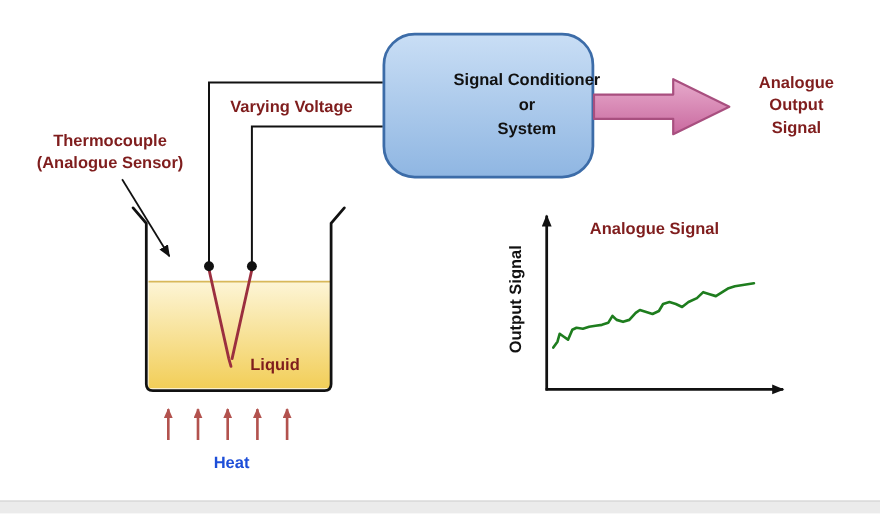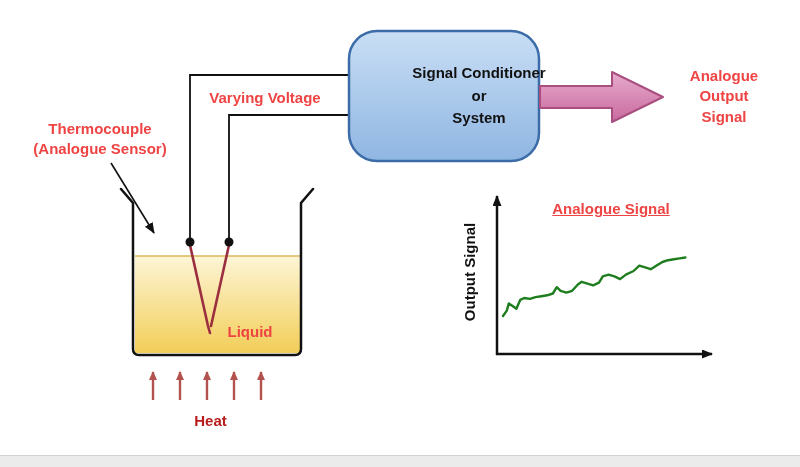--- a/index.html
+++ b/index.html
@@ -3,37 +3,37 @@
 <meta charset="utf-8">
 <style>
   html,body { margin:0; padding:0; background:#ffffff; }
   #stage {
     position:relative; width:800px; height:467px;
     background:#ffffff; overflow:hidden;
     font-family:"Liberation Sans", sans-serif;
   }
   #diagram-svg { position:absolute; left:0; top:0; }
   .lbl {
-    position:absolute; font-weight:bold; color:#ef4444;
+    position:absolute; font-weight:bold; color:#7f1d1d;
     font-size:15px; line-height:1.35; text-align:center;
     white-space:pre-line;
   }
   .lbl-regular { font-weight:bold; }
   .box-text {
     position:absolute; left:348px; top:30px; width:192px; height:132px;
     display:flex; align-items:center; justify-content:center;
     font-weight:bold; font-size:15px; line-height:1.5; color:#111111;
     text-align:center; white-space:pre-line;margin-left:35px;
   }
   .ylabel-rot {
     position:absolute; left:400px; top:263px; width:140px; height:18px;
     transform:rotate(-90deg); transform-origin:center;
     font-weight:bold; font-size:15px; color:#111111; text-align:center;
   }
-  .heat-lbl { color:#b91c1c; }
+  .heat-lbl { color:#1d4ed8; }
   #bottom-bar {
     position:absolute; left:0; bottom:0; width:800px; height:11px;
     background:#ebebeb; border-top:1px solid #d2d2d2;
   }
 </style>
 </head>
 <body>
 
 <div id="stage">
 
@@ -97,21 +97,21 @@
   <div class="lbl" style="left:195px; top:88px; width:140px;">Varying Voltage</div>
 
   <div class="box-text">Signal Conditioner
 or
 System</div>
 
   <div class="lbl" style="left:668px; top:66px; width:112px;">Analogue
 Output
 Signal</div>
 
-  <div class="lbl" style="left:536px; top:199px; width:150px;text-decoration:underline;">Analogue Signal</div>
+  <div class="lbl" style="left:520px; top:199px; width:150px;">Analogue Signal</div>
 
   <div class="ylabel-rot">Output Signal</div>
 
 
   <div class="lbl lbl-regular" style="left:215px; top:322px; width:70px;">Liquid</div>
 
   <div class="lbl heat-lbl" style="left:168px; top:411px; width:85px;">Heat</div>
 
   <div id="bottom-bar"></div>
 </div>

